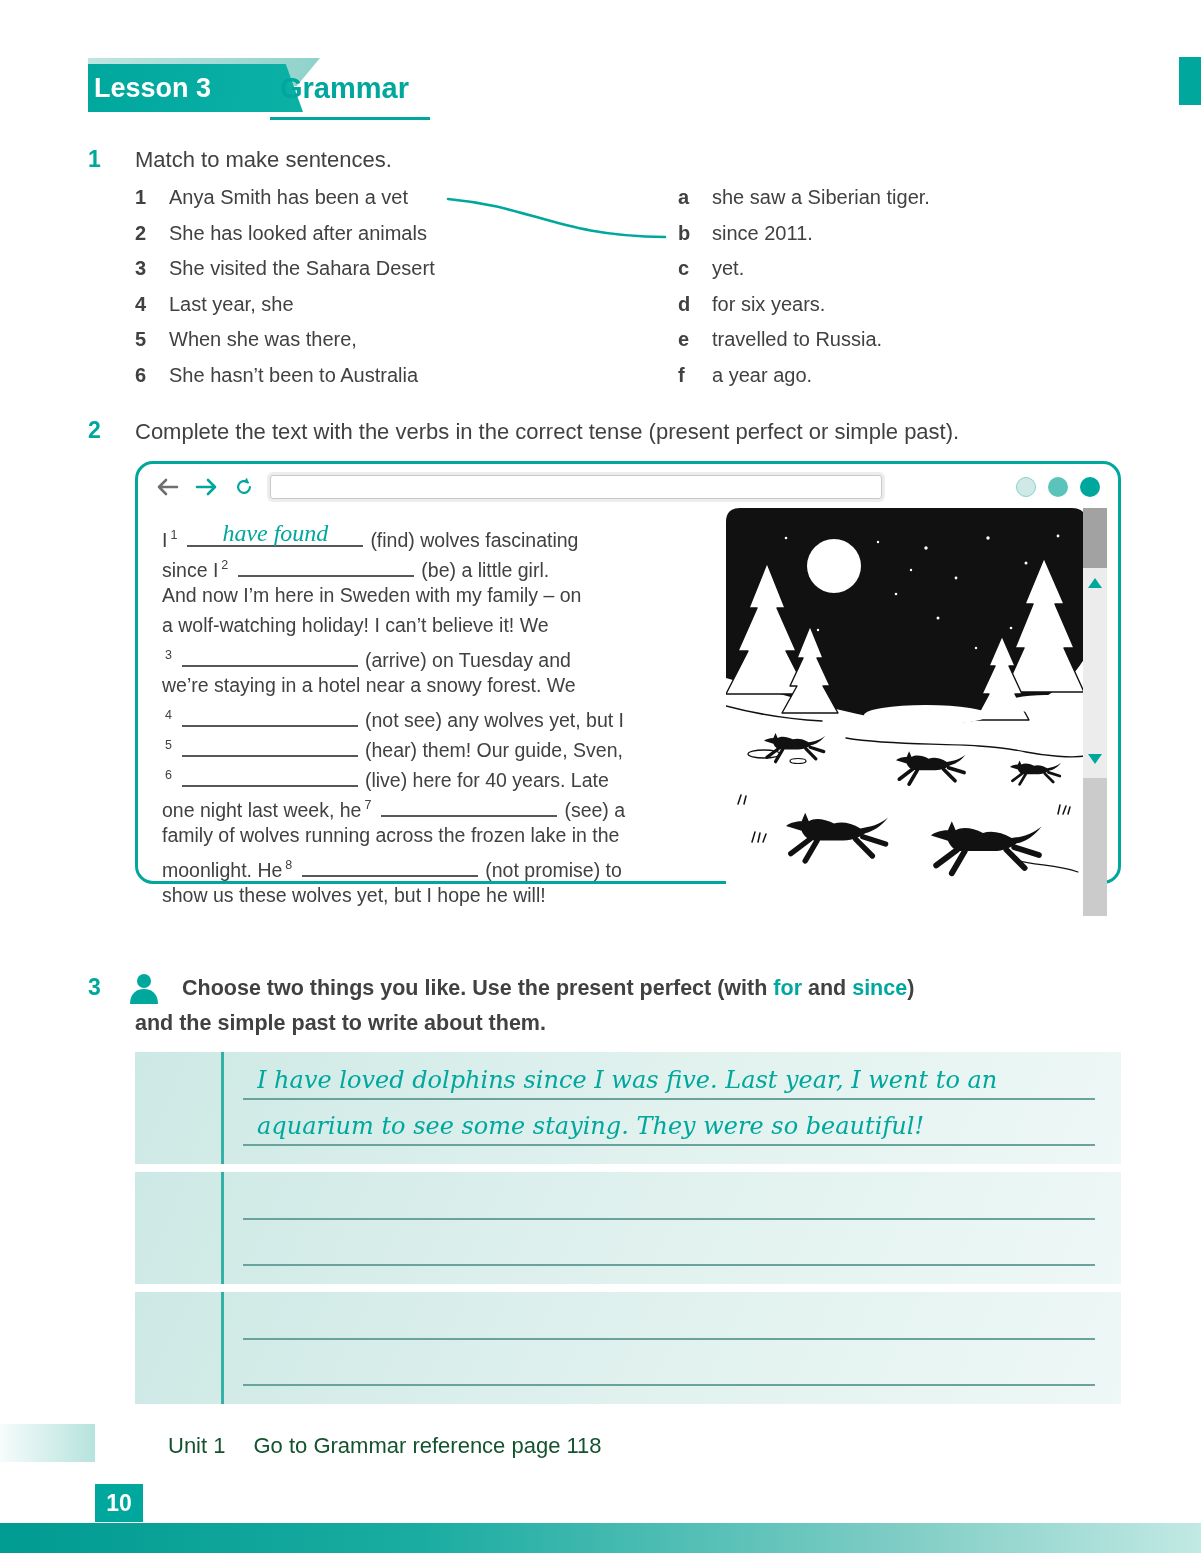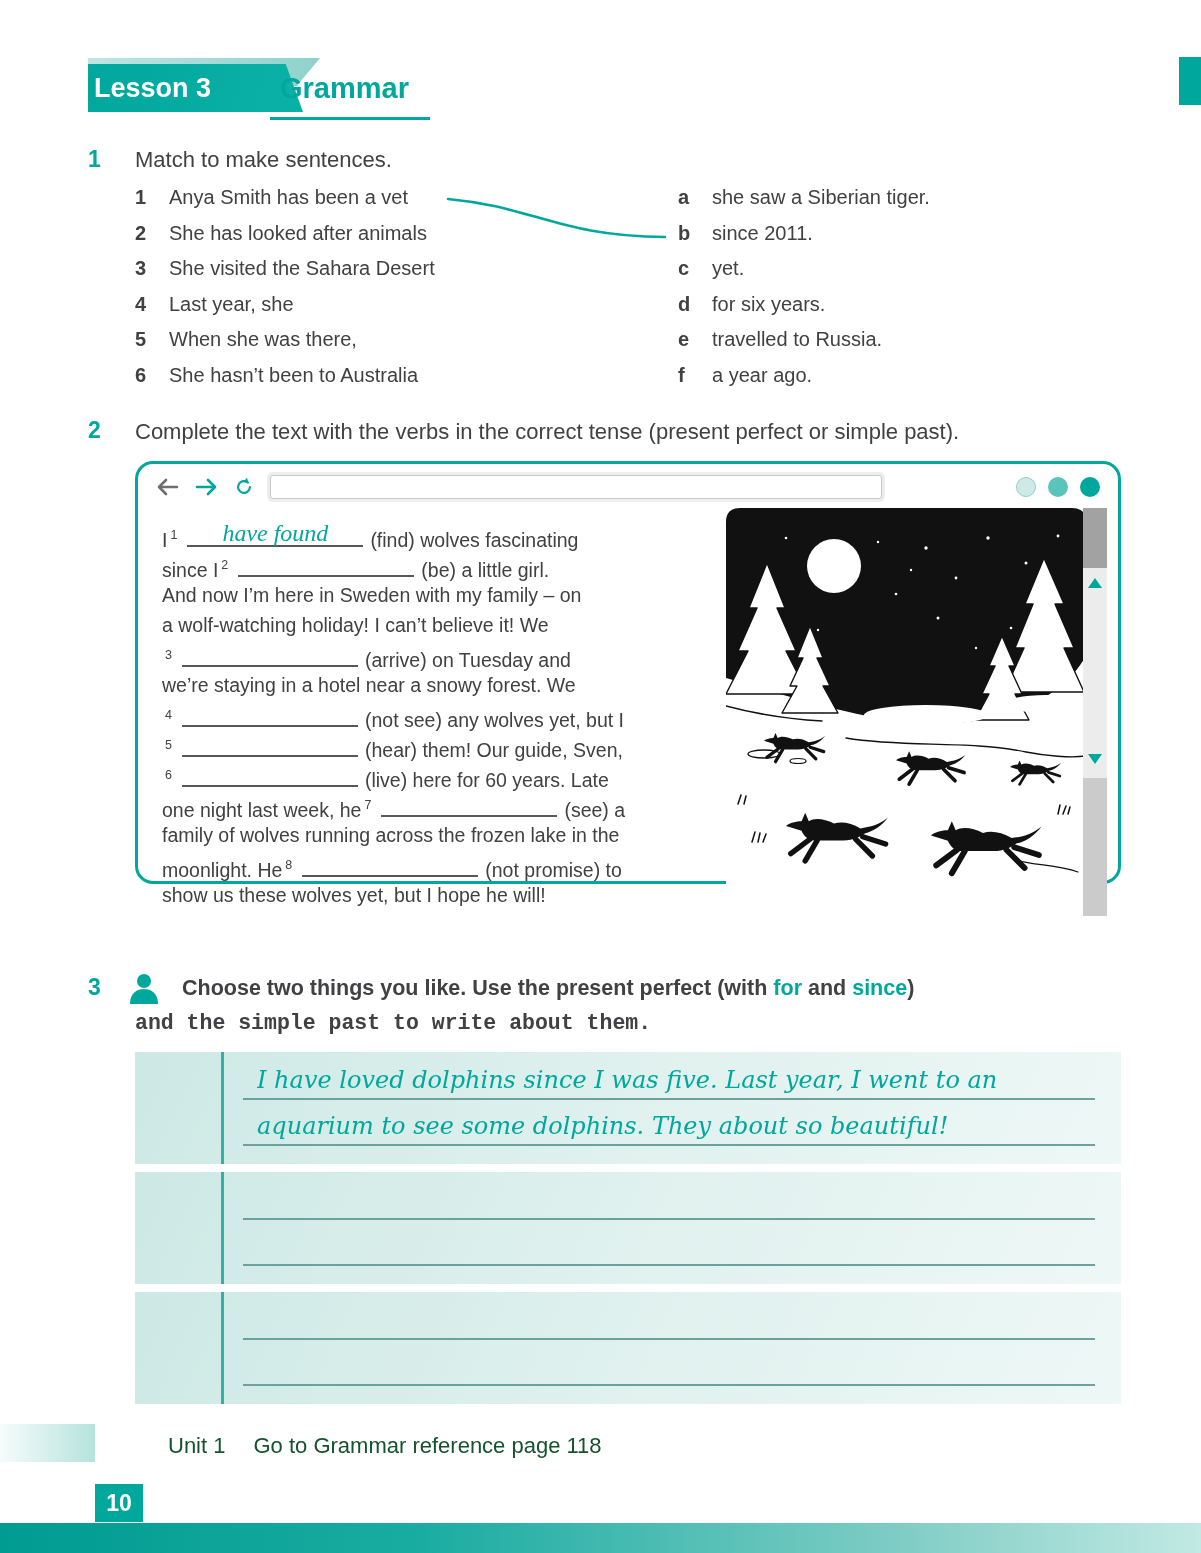--- a/index.html
+++ b/index.html
@@ -182,21 +182,21 @@
 
   <div class="para">
     <div class="pline"><span>I</span><sup>1</sup><span class="blank"><span class="ans">have found</span></span><span>(find) wolves fascinating</span></div>
     <div class="pline"><span>since I</span><sup>2</sup><span class="blank"></span><span>(be) a little girl.</span></div>
     <div class="pline"><span>And now I’m here in Sweden with my family – on</span></div>
     <div class="pline"><span>a wolf-watching holiday! I can’t believe it! We</span></div>
     <div class="pline"><sup>3</sup><span class="blank"></span><span>(arrive) on Tuesday and</span></div>
     <div class="pline"><span>we’re staying in a hotel near a snowy forest. We</span></div>
     <div class="pline"><sup>4</sup><span class="blank"></span><span>(not see) any wolves yet, but I</span></div>
     <div class="pline"><sup>5</sup><span class="blank"></span><span>(hear) them! Our guide, Sven,</span></div>
-    <div class="pline"><sup>6</sup><span class="blank"></span><span>(live) here for 60 years. Late</span></div>
+    <div class="pline"><sup>6</sup><span class="blank"></span><span>(live) here for 40 years. Late</span></div>
     <div class="pline"><span>one night last week, he</span><sup>7</sup><span class="blank"></span><span>(see) a</span></div>
     <div class="pline"><span>family of wolves running across the frozen lake in the</span></div>
     <div class="pline"><span>moonlight. He</span><sup>8</sup><span class="blank"></span><span>(not promise) to</span></div>
     <div class="pline"><span>show us these wolves yet, but I hope he will!</span></div>
   </div>
 
   <svg class="illus" viewBox="0 0 360 402" xmlns="http://www.w3.org/2000/svg" xmlns:xlink="http://www.w3.org/1999/xlink">
     <defs>
       <g id="wolf">
         <path d="M85,8 C78,14 70,16 62,17 C54,12 46,11 40,13 C32,9 24,8 19,11 L16,4 L13,11 C7,11 2,13 0,15 L13,19 C15,24 19,27 24,27 L48,27 C56,27 62,24 66,21 C72,20 80,15 85,8 Z" fill="#111"></path>
@@ -255,26 +255,26 @@
     <div class="sb-down"></div>
   </div>
 </div>
 
 <div class="abs ex-num" style="left:88px; top:974px;">3</div>
 <svg class="abs" style="left:126px; top:970px;" width="36" height="36" viewBox="0 0 36 36">
   <circle cx="18" cy="11" r="7" fill="#00a79d"></circle>
   <path d="M4,34 C4,23 11,19 18,19 C25,19 32,23 32,34 Z" fill="#00a79d"></path>
 </svg>
 <div class="abs ex3-title" style="left:182px; top:976px;"><span>Choose two things you like. Use the present perfect (with </span><span class="accent-word">for</span><span> and </span><span class="accent-word">since</span><span>)</span></div>
-<div class="abs ex3-title" style="left:135px; top:1011px;font-family:Liberation Mono, monospace;">and the simple past to write about them.</div>
+<div class="abs ex3-title" style="left:135px; top:1011px;">and the simple past to write about them.</div>
 
 <div class="panel" style="top:1052px;">
   <div class="vline"></div>
   <div class="hw hw1">I have loved dolphins since I was five. Last year, I went to an</div>
-  <div class="hw hw2">aquarium to see some dolphins. They about so beautiful!</div>
+  <div class="hw hw2">aquarium to see some staying. They were so beautiful!</div>
   <div class="wline wl1"></div>
   <div class="wline wl2"></div>
 </div>
 <div class="panel" style="top:1172px;">
   <div class="vline"></div>
   <div class="hw hw1"></div>
   <div class="hw hw2"></div>
   <div class="wline wl1"></div>
   <div class="wline wl2"></div>
 </div>

